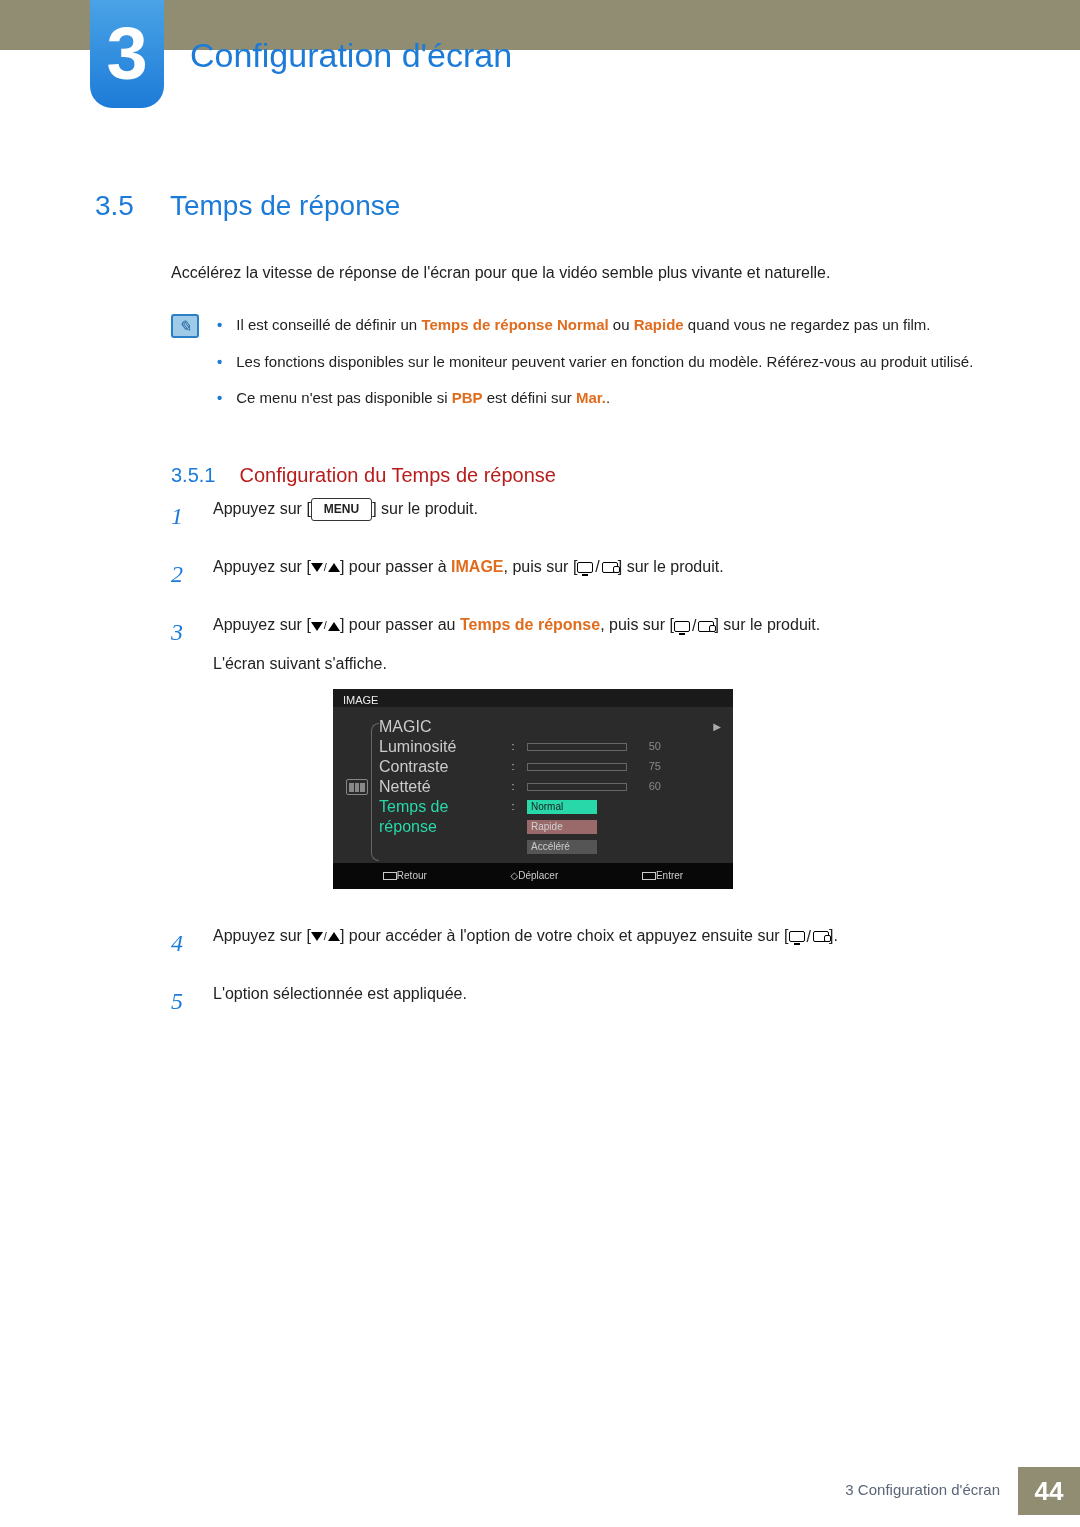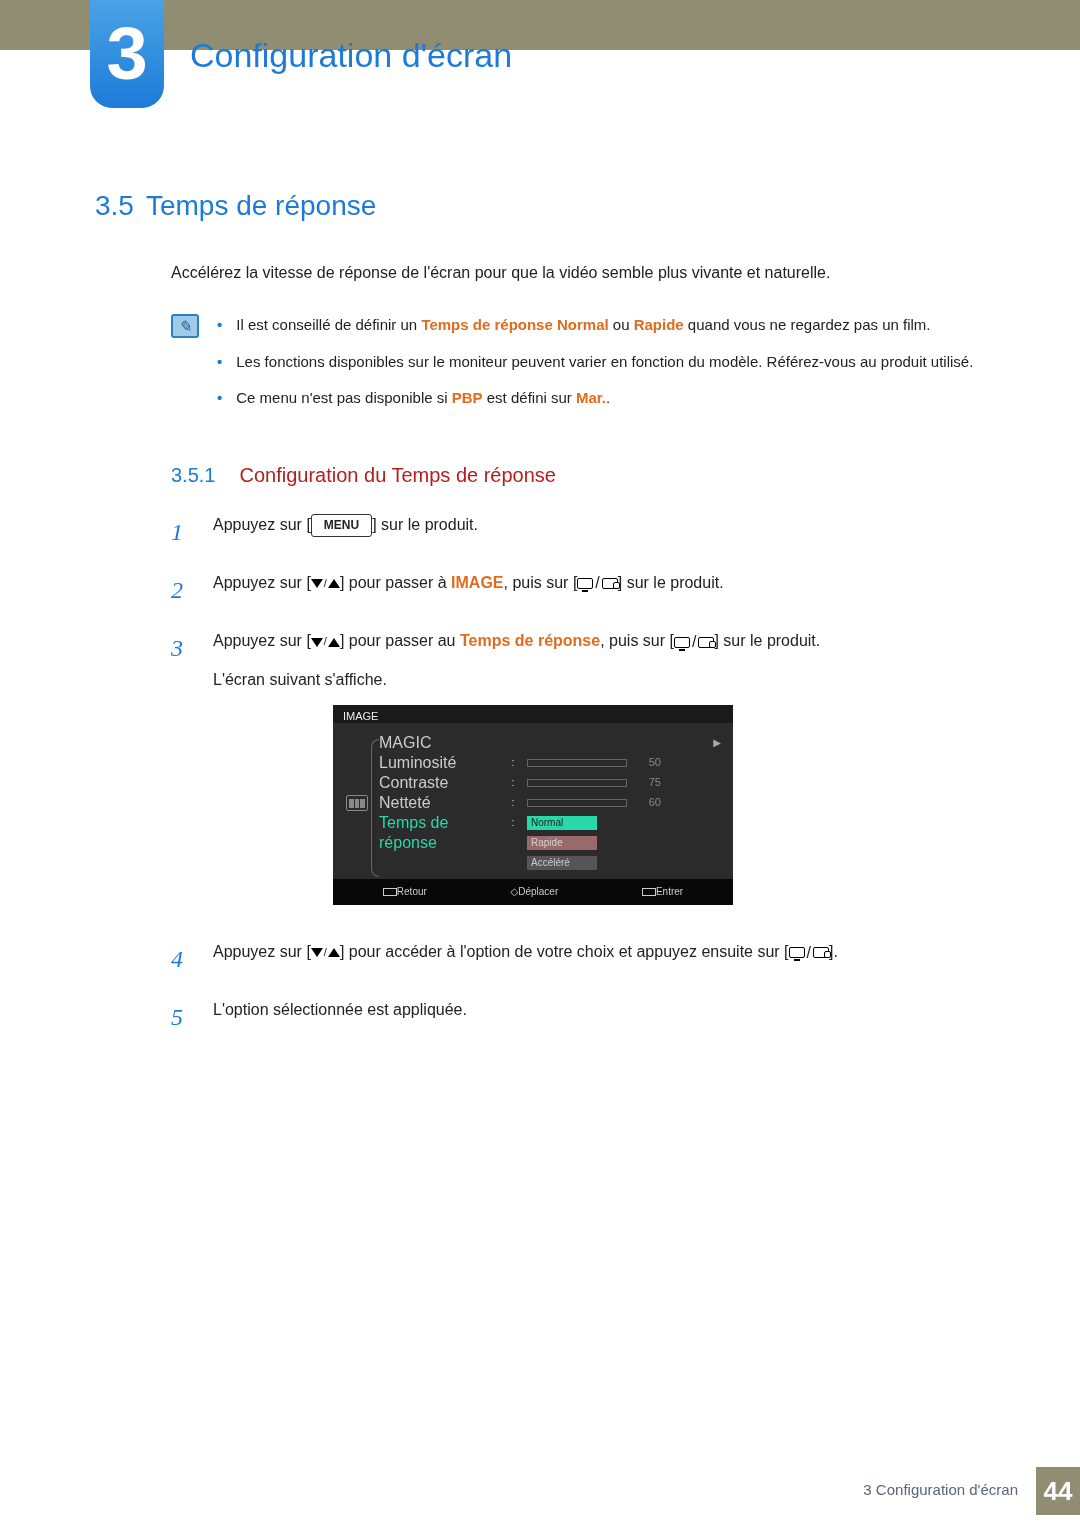--- a/index.html
+++ b/index.html
@@ -37,36 +37,36 @@
     left: 190px;
     font-size: 34px;
     color: #1d7bd8;
   }
   .content {
     position: absolute;
     top: 190px;
     left: 95px;
     right: 95px;
   }
-  .section-row { display: flex; gap: 12px; margin-bottom: 40px; }
+  .section-row { display: flex; gap: 36px; margin-bottom: 40px; }
   .section-num { color: #1d7bd8; font-size: 28px; font-weight: normal; }
   .section-title { color: #1d7bd8; font-size: 28px; font-weight: normal; }
   .intro { font-size: 16px; margin-left: 76px; margin-bottom: 30px; line-height: 1.4; margin-top: 26px; }
   .note-block { display: flex; margin-left: 76px; gap: 18px; margin-bottom: 30px; }
   .note-icon {
     width: 28px; height: 24px; background: #9fcbe8;
     border: 2px solid #2b7fc4; border-radius: 3px;
     display: flex; align-items: center; justify-content: center;
     color: #1d5c9a; font-style: italic; flex-shrink: 0;
   }
   .note-list { list-style: none; font-size: 15px; }
   .note-list li { display: flex; gap: 14px; margin-bottom: 14px; line-height: 1.5; }
   .note-list li::before { content: "•"; color: #1d7bd8; font-weight: bold; }
   .orange { color: #e06c1d; font-weight: bold; }
-  .subsection-row { display: flex; gap: 24px; margin-left: 76px; margin-bottom: 24px; margin-top: 40px; }
+  .subsection-row { display: flex; gap: 24px; margin-left: 76px; margin-bottom: 8px; margin-top: 40px; }
   .subsection-num { color: #1d7bd8; font-size: 20px; }
   .subsection-title { color: #b91c1c; font-size: 20px; }
   .steps { margin-left: 76px; font-size: 16px; }
   .step { display: flex; gap: 24px; margin-bottom: 15px; line-height: 1.8; }
   .step-num { color: #1d7bd8; font-style: italic; font-size: 24px; font-family: Georgia, serif; width: 18px; flex-shrink: 0; }
   .step-body { flex: 1; }
   .keycap {
     display: inline-block; border: 1.5px solid #333; border-radius: 3px;
     padding: 0 12px; font-size: 12px; font-weight: bold; vertical-align: middle;
   }
@@ -122,21 +122,21 @@
   .osd-foot-icon { display:inline-block; width:14px; height:8px; border:1px solid #ccc; }
 
   .footer {
     position: absolute;
     bottom: 12px; left: 0; right: 0;
     height: 48px;
     display: flex; justify-content: flex-end;
   }
   .footer-label { font-size: 15px; color: #5a6578; padding: 14px 18px; }
   .footer-page {
-    width: 44px; height: 48px; background: #908d72;
+    width: 62px; height: 48px; background: #908d72;
     color: #fff; font-size: 26px; font-weight: bold;
     display: flex; align-items: center; justify-content: center;
   }
 </style>
 </head>
 <body>
 
 <div class="top-bar"></div>
 <div class="chapter-badge">3</div>
 <div class="chapter-title">Configuration d'écran</div>

